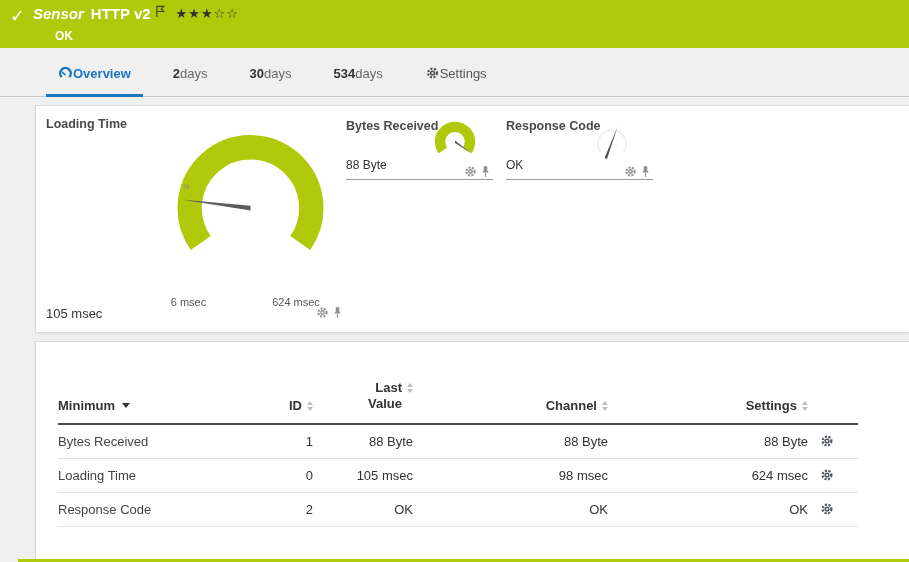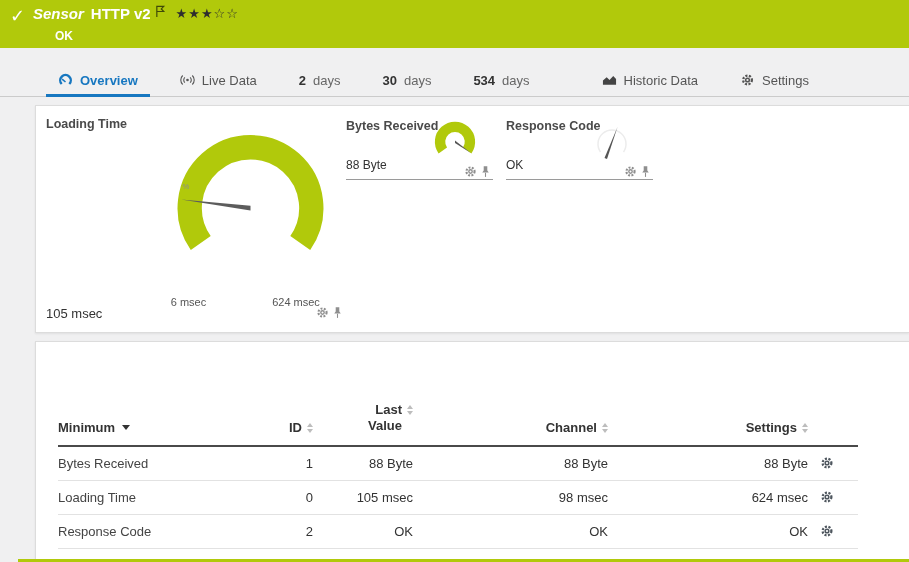--- a/index.html
+++ b/index.html
@@ -18,21 +18,21 @@
   .hdr-titleline{position:absolute;left:33px;top:5px;display:flex;align-items:center;white-space:nowrap;}
   .hdr-sensor{font-style:italic;font-weight:bold;color:#fff;font-size:15px;margin-right:7px;}
   .hdr-name{font-weight:bold;color:#fff;font-size:15px;}
   .hdr-flag{width:11px;height:13px;margin:-4px 0 0 4px;color:#3f4a08;}
   .hdr-stars{margin-left:10px;color:#2e2e2e;font-size:13px;letter-spacing:1px;cursor:pointer;}
   .hdr-status{position:absolute;left:55px;top:29px;color:#fff;font-weight:bold;font-size:12px;}
 
   
   .tabbar{position:absolute;left:0;right:0;top:66px;height:30px;border-bottom:1px solid #cbcbcb;}
   .tabs{display:flex;align-items:stretch;height:30px;padding-left:46px;}
-  .tab{display:inline-flex;align-items:center;gap:7px;padding:0 12px;font-size:13px;color:#555;
+  .tab{display:inline-flex;padding:0 12px;font-size:13px;color:#555;
        cursor:pointer;border-bottom:3px solid transparent;box-sizing:border-box;margin-bottom:-1px;white-space:nowrap;}
   .tab + .tab{margin-left:18px;}
   .tab.ml{margin-left:48px;}
   .tab.active{color:#1777c0;font-weight:bold;border-bottom-color:#1777c0;}
   .tab .num{color:#333;font-weight:bold;}
   .tab .dlab{color:#666;}
   .t-ico{width:15px;height:14px;}
 
   
   .card{position:absolute;background:#fff;border:1px solid #dcdcdc;border-right:none;
@@ -59,21 +59,21 @@
 
   
   table.channels{border-collapse:collapse;margin:38px 0 0 22px;table-layout:fixed;width:800px;}
   th,td{font-size:13px;}
   thead th{border-bottom:2px solid #4a4a4a;padding:0 0 10px;color:#333;font-weight:bold;vertical-align:bottom;}
   col.c-ch{width:150px;} col.c-id{width:105px;} col.c-lv{width:100px;}
   col.c-min{width:195px;} col.c-max{width:200px;} col.c-g{width:50px;}
   .num{text-align:right;}
   td{height:33px;border-bottom:1px solid #e2e2e2;color:#333;padding:0;}
   td.c-chname{color:#444;}
-  .th-in{display:inline-flex;align-items:flex-start;margin-top:22px;}
+  .th-in{display:inline-flex;align-items:flex-start;}
   .wrapw{display:inline-block;width:44px;text-align:right;line-height:1.25;}
   .sort{display:inline-flex;flex-direction:column;gap:2px;margin-left:5px;padding-top:3px;}
   .su{width:0;height:0;border-left:3.5px solid transparent;border-right:3.5px solid transparent;border-bottom:4.5px solid #bdbdbd;}
   .sd{width:0;height:0;border-left:3.5px solid transparent;border-right:3.5px solid transparent;border-top:4.5px solid #bdbdbd;}
   .caret{display:inline-block;margin-left:7px;margin-top:5px;width:0;height:0;
          border-left:4px solid transparent;border-right:4px solid transparent;border-top:5px solid #333;}
   .row-gear{width:14px;height:14px;color:#4e565e;margin-left:12px;cursor:pointer;}
 
   .footer-accent{position:absolute;left:18px;right:0;bottom:0;height:3px;background:#b1c90b;}
 </style>
@@ -109,44 +109,30 @@
 <nav class="tabbar">
   <div class="tabs">
     <div class="tab active">
       <svg class="t-ico" viewBox="0 0 14 14">
         <path d="M3.2 11 A5.3 5.3 0 1 1 10.8 11" fill="none" stroke="#1777c0" stroke-width="2.4"></path>
         <path d="M7 9 L3.6 6.2" stroke="#1777c0" stroke-width="1.6"></path>
       </svg>
       <span>Overview</span>
     </div>
     <div class="tab">
-      <svg class="t-ico" viewBox="0 0 18 12">
-        <circle cx="9" cy="6" r="1.6" fill="#555"></circle>
-        <path d="M5.8 2.8 a4.5 4.5 0 0 0 0 6.4 M12.2 2.8 a4.5 4.5 0 0 1 0 6.4" stroke="#555" fill="none" stroke-width="1.3"></path>
-        <path d="M3.2 0.6 a7.6 7.6 0 0 0 0 10.8 M14.8 0.6 a7.6 7.6 0 0 1 0 10.8" stroke="#555" fill="none" stroke-width="1.3"></path>
-      </svg>
-      <span>Live Data</span>
-    </div>
-    <div class="tab">
       <span class="num">2</span>
       <span class="dlab">days</span>
     </div>
     <div class="tab">
       <span class="num">30</span>
       <span class="dlab">days</span>
     </div>
     <div class="tab">
       <span class="num">534</span>
       <span class="dlab">days</span>
-    </div>
-    <div class="tab ml">
-      <svg class="t-ico" viewBox="0 0 16 12">
-        <path d="M1 11 V6.5 L5 3 L8 6 L12 1.8 L15 4.8 V11 Z" fill="#444"></path>
-      </svg>
-      <span>Historic Data</span>
     </div>
     <div class="tab">
       <svg class="t-ico" viewBox="0 0 16 16" style="color:#555">
           <use href="#i-gear"></use>
         </svg>
       <span>Settings</span>
     </div>
   </div>
 </nav>
 

